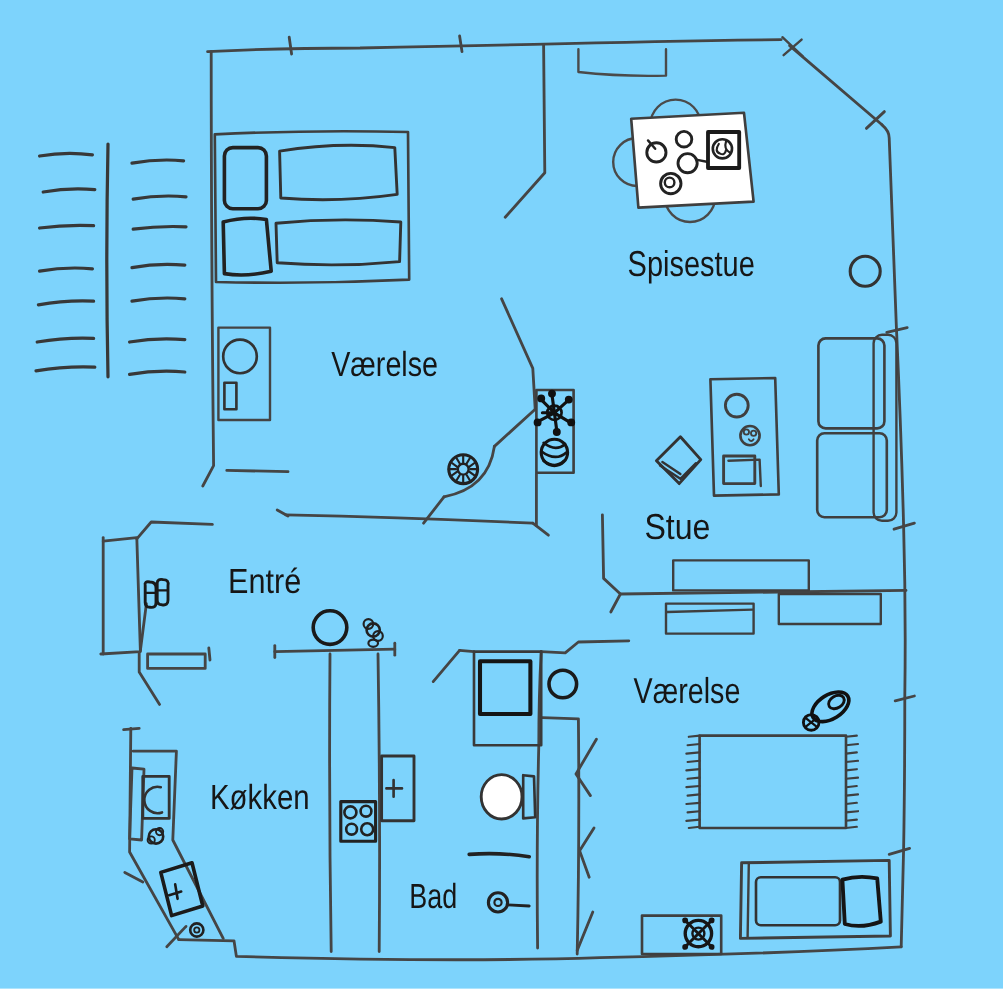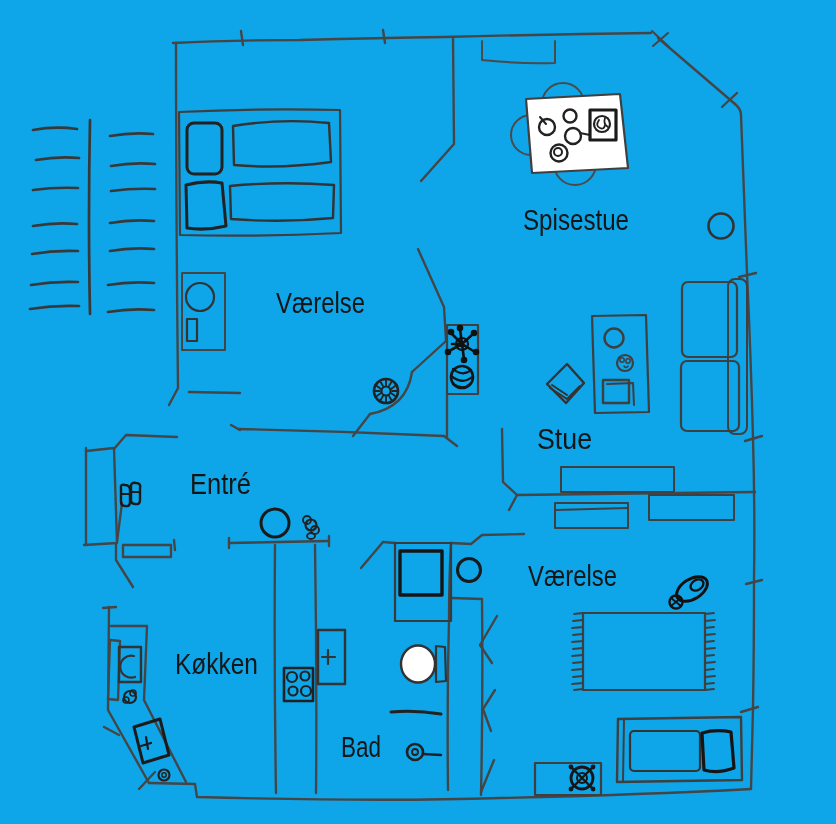--- a/index.html
+++ b/index.html
@@ -1,16 +1,16 @@
 <!DOCTYPE html>
 <html><head>
 <meta charset="utf-8">
 <style>
 html,body{margin:0;padding:0;background:#ffffff;}
-#stage{position:relative;width:836px;height:824px;background:#0ea5e9;overflow:hidden;}
+#stage{position:relative;width:836px;height:824px;background:#7dd3fc;overflow:hidden;}
 svg{position:absolute;left:0;top:0;}
 text{font-family:"Liberation Sans",sans-serif;fill:#161616;}
 </style>
 </head>
 <body>
 <div id="stage">
 <svg width="836" height="824" viewBox="0 0 836 824" fill="none" stroke-linecap="round" stroke-linejoin="round">
 
 <g stroke="#454545" stroke-width="2.35" fill="none">
 

